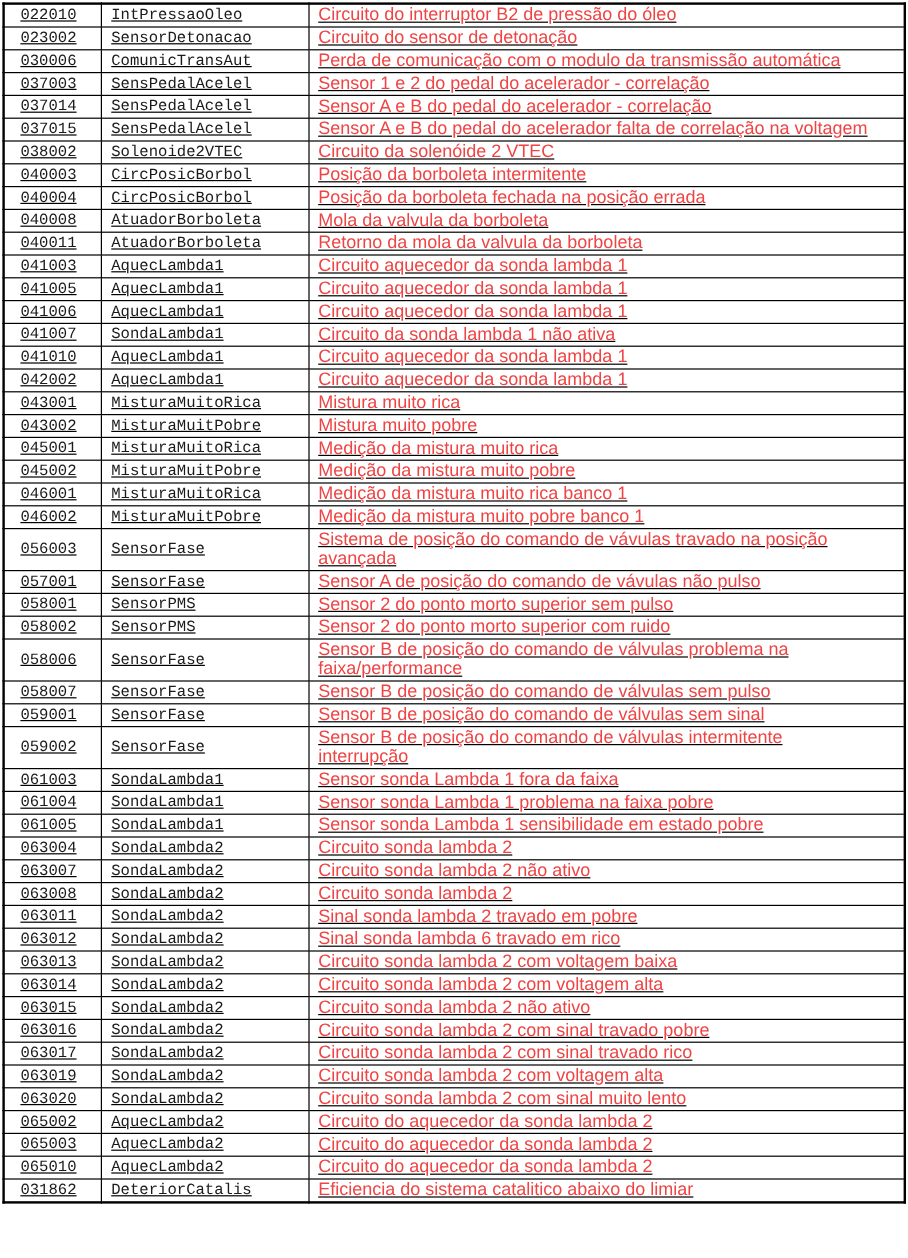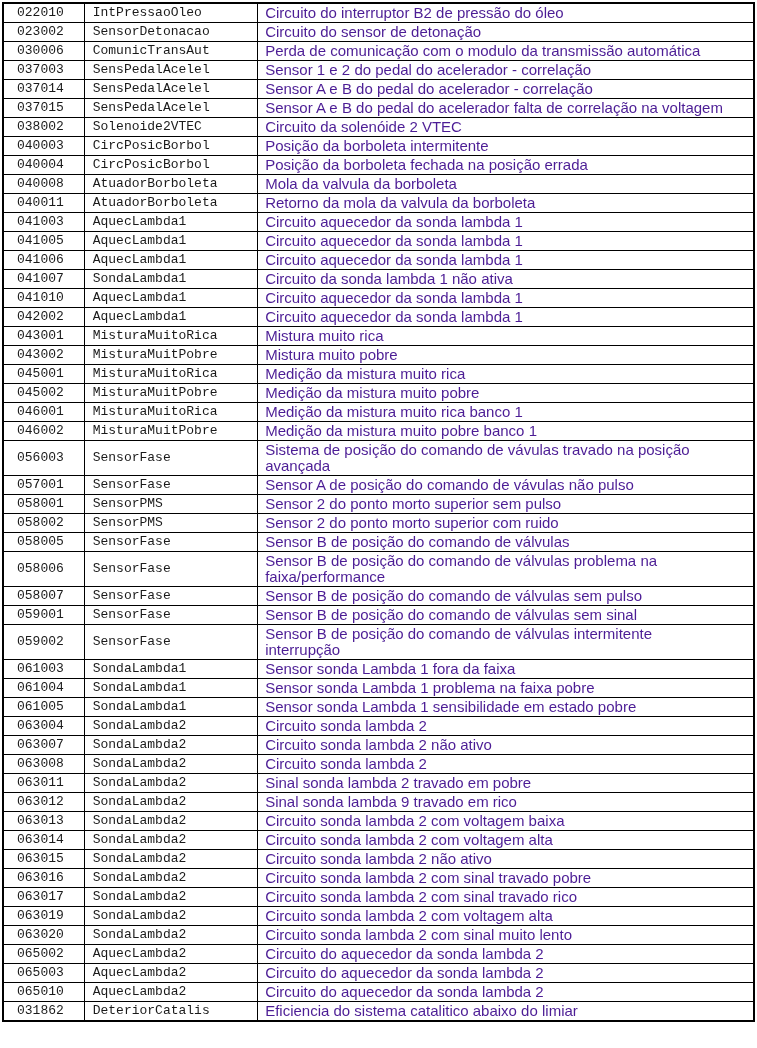--- a/index.html
+++ b/index.html
@@ -10,20 +10,21 @@
   body {
     padding: 2px;
     font-family: "Liberation Sans", sans-serif;
   }
   table.dtc {
     border-collapse: collapse;
     table-layout: fixed;
     width: 753px;
     border: 2px solid #000000;
     background: #ffffff;
+    text-decoration: underline;
   }
   col.c-code { width: 81px; }
   col.c-name { width: 173px; }
   col.c-desc { width: 495px; }
   td {
     border: 1px solid #000000;
     vertical-align: middle;
     overflow: hidden;
   }
   td.code {
@@ -39,21 +40,21 @@
     font-size: 13px;
     line-height: 16px;
     color: #1a1a1a;
     padding: 1px 2px 1px 8px;
     white-space: nowrap;
   }
   td.desc {
     font-family: "Liberation Sans", sans-serif;
     font-size: 15px;
     line-height: 16px;
-    color: #4c1d95;
+    color: #ef4444;
     padding: 1px 30px 1px 7px;
   }
 </style>
 </head>
 <body>
 
 <table class="dtc">
   <colgroup>
     <col class="c-code">
     <col class="c-name">
@@ -215,25 +216,20 @@
     <td class="name">SensorPMS</td>
     <td class="desc">Sensor 2 do ponto morto superior sem pulso</td>
   </tr>
 
   <tr>
     <td class="code">058002</td>
     <td class="name">SensorPMS</td>
     <td class="desc">Sensor 2 do ponto morto superior com ruido</td>
   </tr>
 
-  <tr>
-    <td class="code">058005</td>
-    <td class="name">SensorFase</td>
-    <td class="desc">Sensor B de posição do comando de válvulas</td>
-  </tr>
 
   <tr>
     <td class="code">058006</td>
     <td class="name">SensorFase</td>
     <td class="desc">Sensor B de posição do comando de válvulas problema na faixa/performance</td>
   </tr>
 
   <tr>
     <td class="code">058007</td>
     <td class="name">SensorFase</td>
@@ -290,21 +286,21 @@
 
   <tr>
     <td class="code">063011</td>
     <td class="name">SondaLambda2</td>
     <td class="desc">Sinal sonda lambda 2 travado em pobre</td>
   </tr>
 
   <tr>
     <td class="code">063012</td>
     <td class="name">SondaLambda2</td>
-    <td class="desc">Sinal sonda lambda 9 travado em rico</td>
+    <td class="desc">Sinal sonda lambda 6 travado em rico</td>
   </tr>
 
   <tr>
     <td class="code">063013</td>
     <td class="name">SondaLambda2</td>
     <td class="desc">Circuito sonda lambda 2 com voltagem baixa</td>
   </tr>
 
   <tr>
     <td class="code">063014</td>

